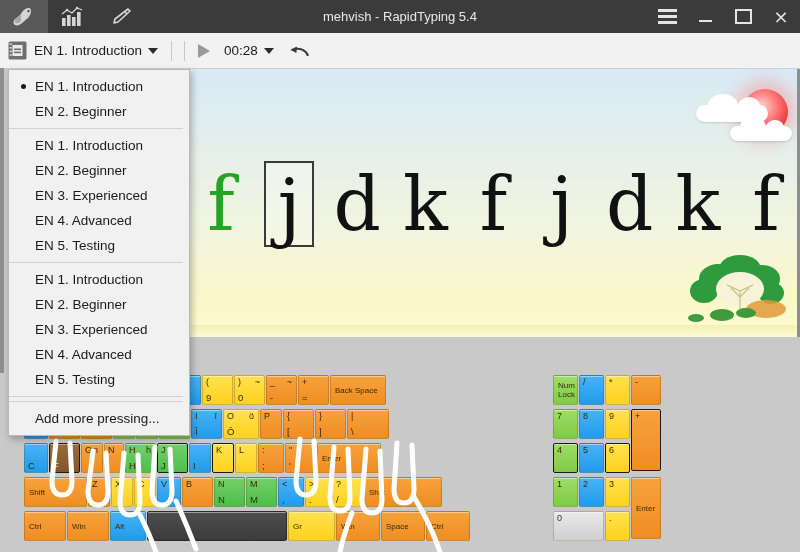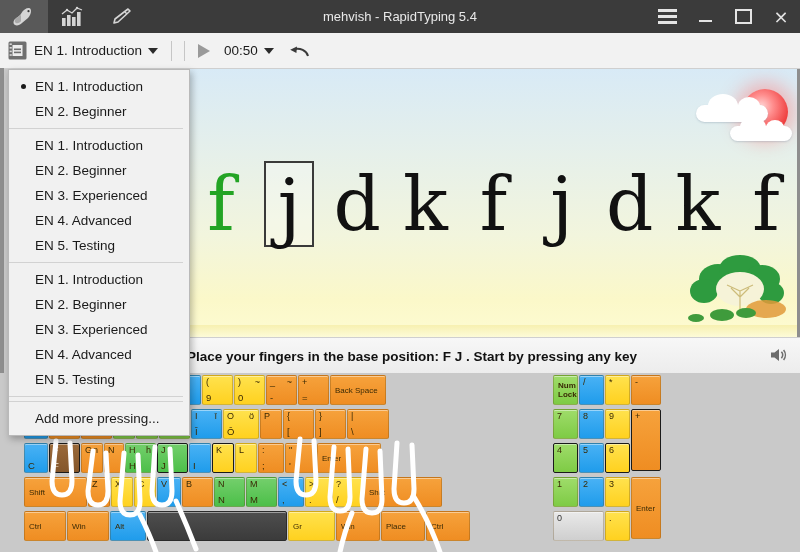--- a/index.html
+++ b/index.html
@@ -201,21 +201,21 @@
       </svg>
       <span class="tb-label">EN 1. Introduction</span>
       <span class="caret"></span>
     </div>
     <div class="tb-sep"></div>
     <div class="tb-sep"></div>
     <div class="tb-item">
       <span class="playtri"></span>
     </div>
     <div class="tb-item">
-      <span class="tb-label">00:50</span>
+      <span class="tb-label">00:28</span>
       <span class="caret"></span>
     </div>
     <div class="tb-item undo">
       <svg width="22" height="18" viewBox="0 0 22 18">
         <path d="M20 14C18.5 8.5 12 5.5 6 7.2" fill="none" stroke="#3a3a3a" stroke-width="2"></path>
         <path d="M2.2 7.8L9 4.4 8.4 11z" fill="#3a3a3a"></path>
       </svg>
     </div>
   </div>
 
@@ -259,29 +259,20 @@
       <span class="ltr">k</span>
       <span class="ltr">f</span>
       <span class="ltr">j</span>
       <span class="ltr">d</span>
       <span class="ltr">k</span>
       <span class="ltr">f</span>
     </div>
     <div class="scene-right-edge"></div>
   </div>
 
-  <div class="statusbar">
-    <div class="status-text">Place your fingers in the base position:  F  J .  Start by pressing any key</div>
-    <div class="spk">
-      <svg width="22" height="20" viewBox="0 0 22 20">
-        <path d="M3 7.5h3.5L11 4v12L6.5 12.5H3z" fill="#6c6c6c"></path>
-        <path d="M13.4 6.8a5 5 0 010 6.4M15.6 5a8 8 0 010 10" fill="none" stroke="#6c6c6c" stroke-width="1.5"></path>
-      </svg>
-    </div>
-  </div>
 
   <div class="kbwrap">
     <div class="kb">
         <div class="krow" style="top: 0px;">
           <div class="key k-or" style="width: 31px;">
             <span class="tl">$</span>
             <span class="bl">4</span>
           </div>
           <div class="key k-or" style="width: 31px;">
             <span class="tl">₹</span>
@@ -475,30 +466,30 @@
             <span class="ctr">Alt</span>
           </div>
           <div class="key k-dk" style="width: 140px;"></div>
           <div class="key k-ye" style="width: 47px;">
             <span class="ctr">Gr</span>
           </div>
           <div class="key k-or" style="width: 44px;">
             <span class="ctr">Win</span>
           </div>
           <div class="key k-or" style="width: 44px;">
-            <span class="ctr">Place</span>
+            <span class="ctr">Space</span>
           </div>
           <div class="key k-or" style="width: 44px;">
             <span class="ctr">Ctrl</span>
           </div>
         </div>
       </div>
     <div class="numpad">
         <div class="krow" style="top: 0px;">
-          <div class="key k-gr" style="width: 25px; height: 30px; font-weight: bold;">
+          <div class="key k-gr" style="width: 25px; height: 30px;">
             <span class="ctr">Num Lock</span>
           </div>
           <div class="key k-bl" style="width: 25px; height: 30px;">
             <span class="tl">/</span>
           </div>
           <div class="key k-ye" style="width: 25px; height: 30px;">
             <span class="tl">*</span>
           </div>
           <div class="key k-or" style="width: 30px; height: 30px;">
             <span class="tl">-</span>

